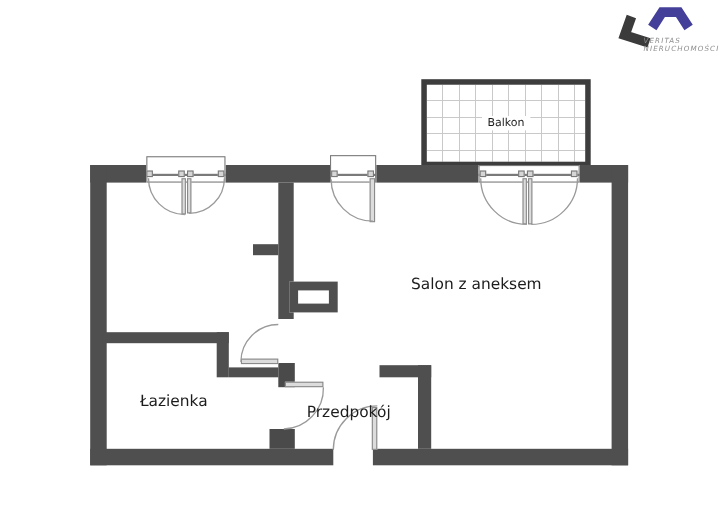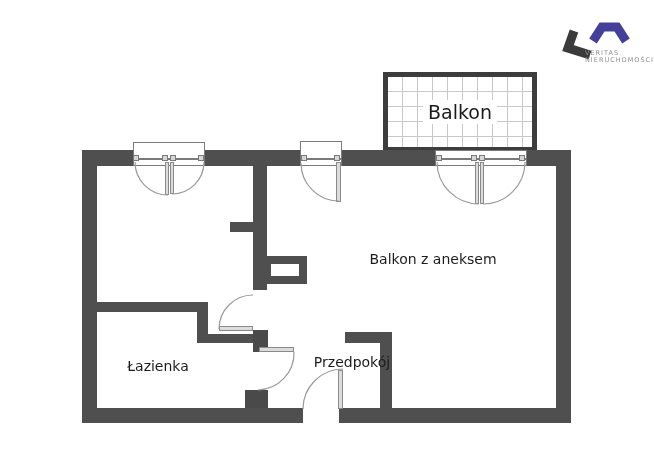--- a/index.html
+++ b/index.html
@@ -12,32 +12,32 @@
   .shaft{position:absolute;background:#ffffff;border:8px solid #4f4f4f;box-sizing:border-box;}
   .balcony{
     position:absolute;left:383px;top:72px;width:154px;height:80px;
     border:5px solid #3d3d3d;box-sizing:border-box;background-color:#ffffff;
     background-image:
       repeating-linear-gradient(to right, transparent 0 14px, #c9c9c9 14px 15px),
       repeating-linear-gradient(to bottom, transparent 0 14px, #c9c9c9 14px 15px);
   }
   .balcony-label{
     position:absolute;left:50%;top:50%;transform:translate(-50%,-50%);
-    background:#ffffff;padding:1px 5px;font-size:19px;color:#1c1c1c;white-space:nowrap;
+    background:#ffffff;padding:1px 5px;font-size:10px;color:#1c1c1c;white-space:nowrap;
   }
   .win-frame{position:absolute;background:#ffffff;border:1px solid #7a7a7a;box-sizing:border-box;}
   .win-line{position:absolute;height:2px;background:#7a7a7a;}
   .hinge{position:absolute;width:6px;height:6px;background:#d6d6d6;border:1px solid #7a7a7a;box-sizing:border-box;}
   .leaf{position:absolute;background:#dcdcdc;border:1px solid #8a8a8a;box-sizing:border-box;}
   .arcs{position:absolute;left:0;top:0;pointer-events:none;}
   .room-label{
     position:absolute;transform:translate(-50%,-50%);
     font-size:14px;color:#1c1c1c;white-space:nowrap;text-align:center;line-height:21px;
   }
-  .logo{position:absolute;left:552px;top:20px;width:100px;height:48px;}
+  .logo{position:absolute;left:552px;top:4px;width:100px;height:48px;font-style:italic;}
   .logo-text{
     position:absolute;left:33px;top:30px;
     font-size:6.5px;letter-spacing:1px;color:#8f8f8f;line-height:7px;white-space:nowrap;
   }
 </style>
 </head>
 <body>
 
 <div class="canvas">
 
@@ -100,23 +100,23 @@
       <path d="M 301 163 A 38 38 0 0 0 339 201"></path>
       <path d="M 437 162 A 42 42 0 0 0 479 204"></path>
       <path d="M 525 162 A 42 42 0 0 1 483 204"></path>
       <path d="M 253 295 A 34 34 0 0 0 219 329"></path>
       <path d="M 294 352 A 37 37 0 0 1 258 390"></path>
       <path d="M 303 409 A 40 40 0 0 1 343 369"></path>
     </g>
   </svg>
 
   <div class="room-label" style="left:158px;top:366px;text-align:center;">Łazienka</div>
-  <div class="room-label" style="left:317px;top:362px;margin-left:35px;">Przedpokój</div>
+  <div class="room-label" style="left:317px;top:376px;">Przedpokój</div>
   <div class="room-label" style="left:433px;top:259px;">
-    <div>Balkon z aneksem</div>
+    <div>Salon z aneksem</div>
   </div>
 
   <div class="logo">
     <svg width="100" height="48" viewBox="0 0 100 48">
       <polyline points="22,11 16,28 38,35" fill="none" stroke="#3b3b3b" stroke-width="9"></polyline>
       <polyline points="41,21 50,7 65,7 74,21" fill="none" stroke="#44409a" stroke-width="9"></polyline>
     </svg>
     <div class="logo-text">
       <div>VERITAS</div>
       <div>NIERUCHOMOŚCI ®</div>

